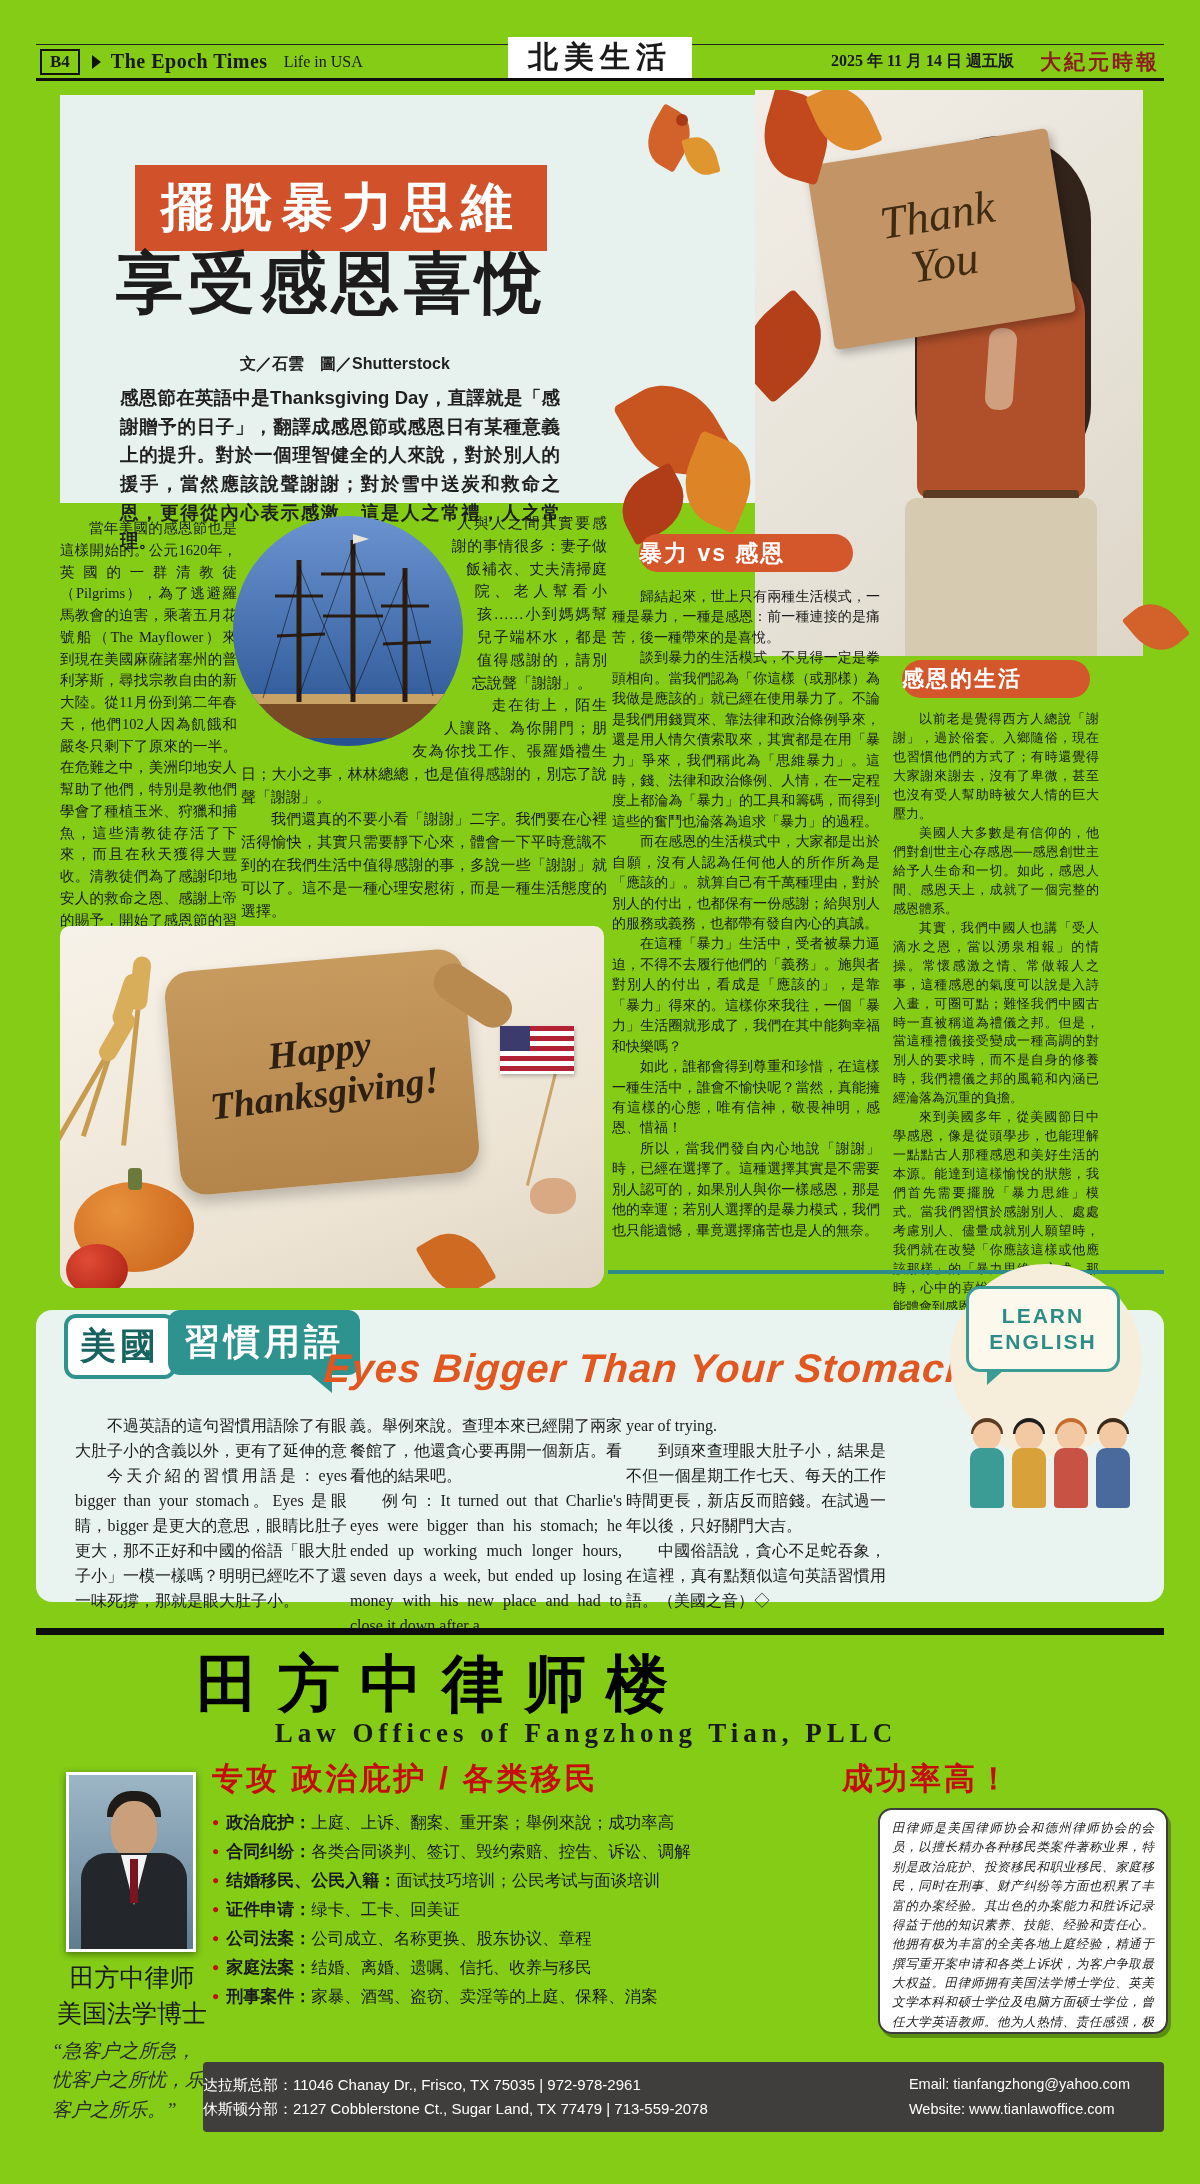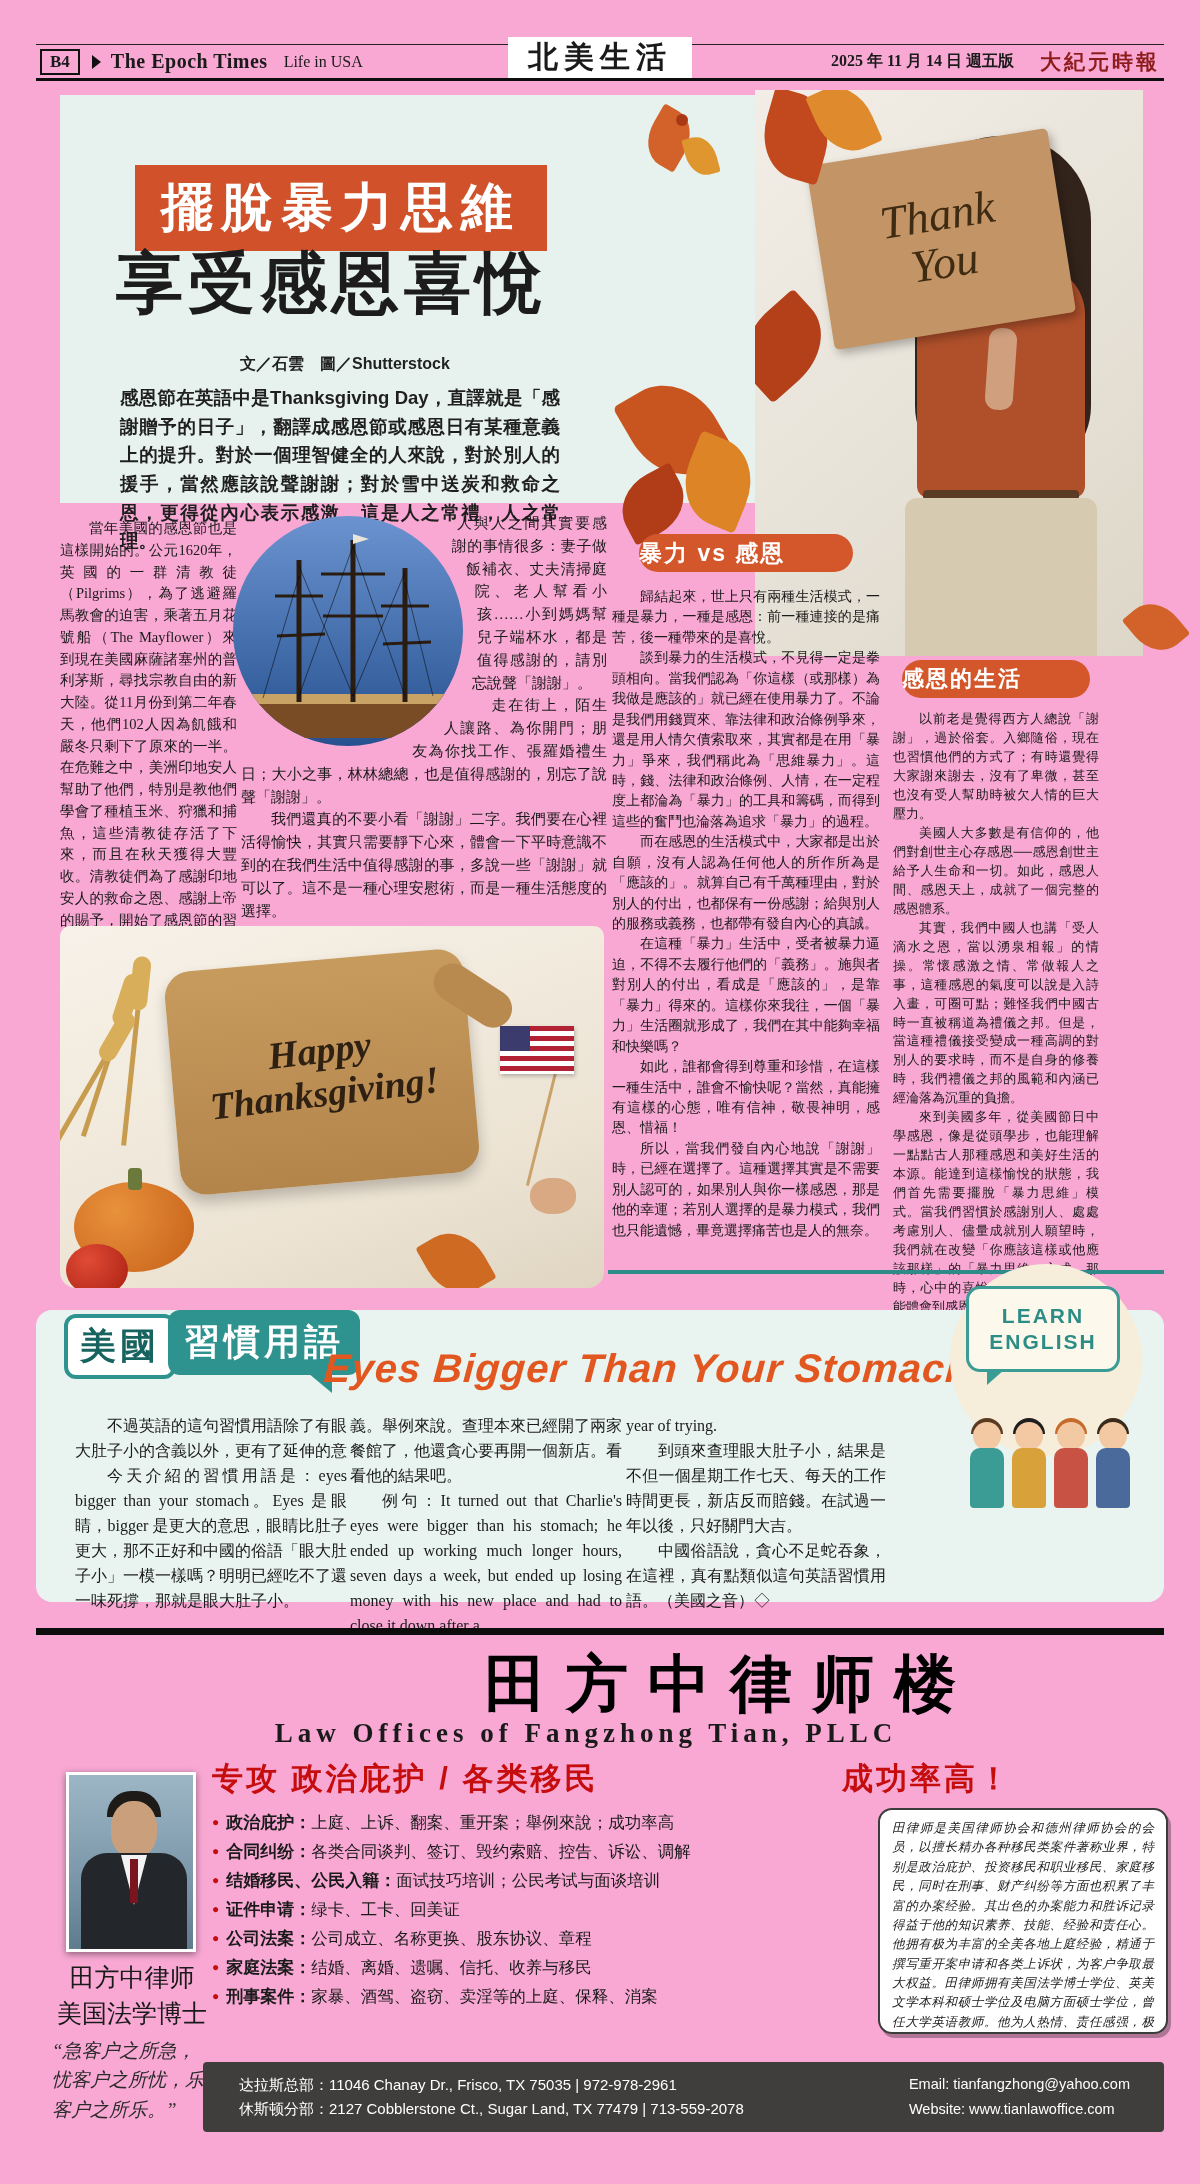--- a/index.html
+++ b/index.html
@@ -1,17 +1,17 @@
 <!DOCTYPE html>
 <html><head>
 <meta charset="utf-8">
 <style>
   * { margin:0; padding:0; box-sizing:border-box; }
   body { background:#ffffff; }
-  .page { position:relative; width:1200px; height:2184px; background:#f9a8d4; overflow:hidden;
+  .page { position:relative; width:1200px; height:2184px; background:#84cc16; overflow:hidden;
           font-family:"Liberation Serif", serif; color:#1a1a1a; }
 
   
   .hdr { position:absolute; top:44px; left:36px; width:1128px; height:37px;
          border-top:1px solid #222; border-bottom:3px solid #0e0e0e;
          display:flex; align-items:center; }
   .hdr-b4 { border:2px solid #111; font:bold 17px "Liberation Serif",serif; padding:1px 8px; margin-left:4px;}
   .hdr-caret { width:0; height:0; border-left:9px solid #111; border-top:7px solid transparent;
                border-bottom:7px solid transparent; margin:0 10px 0 12px; }
   .hdr-logo { font:bold 20px "Liberation Serif",serif; letter-spacing:.5px; }
@@ -129,21 +129,21 @@
   .kids { position:absolute; right:16px; top:158px; display:flex; gap:4px; }
   .kid { width:38px; height:110px; position:relative; }
   .kid .head { position:absolute; top:0; left:5px; width:28px; height:28px; background:#f2c9a2; border-radius:50%; }
   .kid .hair { position:absolute; top:-4px; left:3px; width:32px; height:16px; border-radius:16px 16px 0 0; }
   .kid .bodyp { position:absolute; top:26px; left:2px; width:34px; height:60px; border-radius:10px 10px 4px 4px; }
 
   .divider-black { position:absolute; left:36px; top:1628px; width:1128px; height:7px; background:#0d0d0d; }
 
   
   .ad { position:absolute; left:36px; top:1642px; width:1128px; height:500px; }
-  .ad-title { position:absolute; left:160px; top:0px; width:780px; text-align:right;
+  .ad-title { position:absolute; left:160px; top:0px; width:780px; text-align:left;
               font:bold 62px "Liberation Sans", sans-serif; letter-spacing:20px; color:#000; }
   .ad-sub { position:absolute; left:130px; top:76px; width:840px; text-align:center;
             font:bold 27px "Liberation Serif", serif; letter-spacing:5px; }
   .ad-tag { position:absolute; left:176px; top:116px; width:800px; display:flex;
             justify-content:space-between; font:bold 31px "Liberation Sans", sans-serif; color:#c60d0d;
             letter-spacing:3px; }
   .ad-photo { position:absolute; left:30px; top:130px; width:130px; height:180px;
               border:3px solid #fff; box-shadow:0 2px 7px rgba(0,0,0,.45); overflow:hidden;
               background:linear-gradient(#9db6c6 0%,#7d99ab 55%,#5f7c8e 100%); }
   .lp-head { position:absolute; left:42px; top:26px; width:46px; height:56px; background:#caa07c;
@@ -162,21 +162,21 @@
   .svc-text { font:16.5px "Liberation Serif", serif; }
   .ad-name { position:absolute; left:10px; top:318px; width:172px; text-align:center;
              font:25px/1.45 "Liberation Serif", serif; }
   .ad-quote { position:absolute; left:16px; top:394px; width:160px;
               font:italic 19px/1.55 "Liberation Serif", serif; color:#2b2b2b; }
   .ad-bio { position:absolute; left:842px; top:166px; width:290px; height:226px; background:#fff;
             border:2px solid #3c3c3c; border-radius:14px; box-shadow:3px 4px 0 rgba(0,0,0,.3);
             padding:9px 12px; font:italic 12.5px/1.55 "Liberation Serif", serif; text-align:justify; overflow:hidden; }
   .ad-bar { position:absolute; left:167px; top:420px; width:961px; height:70px; background:#3f3e3c;
             border-radius:4px; color:#fff; display:flex; align-items:center; }
-  .bar-addr { margin-left:36px; font:15px/1.6 "Liberation Sans", sans-serif; }
+  .bar-addr { font:15px/1.6 "Liberation Sans", sans-serif; }
   .bar-contact { margin-left:auto; margin-right:34px; font:14.5px/1.7 "Liberation Sans", sans-serif; }
 </style>
 </head>
 <body>
 
 <div class="page">
 
   <div class="hdr">
     <span class="hdr-b4">B4</span>
     <span class="hdr-caret"></span>

